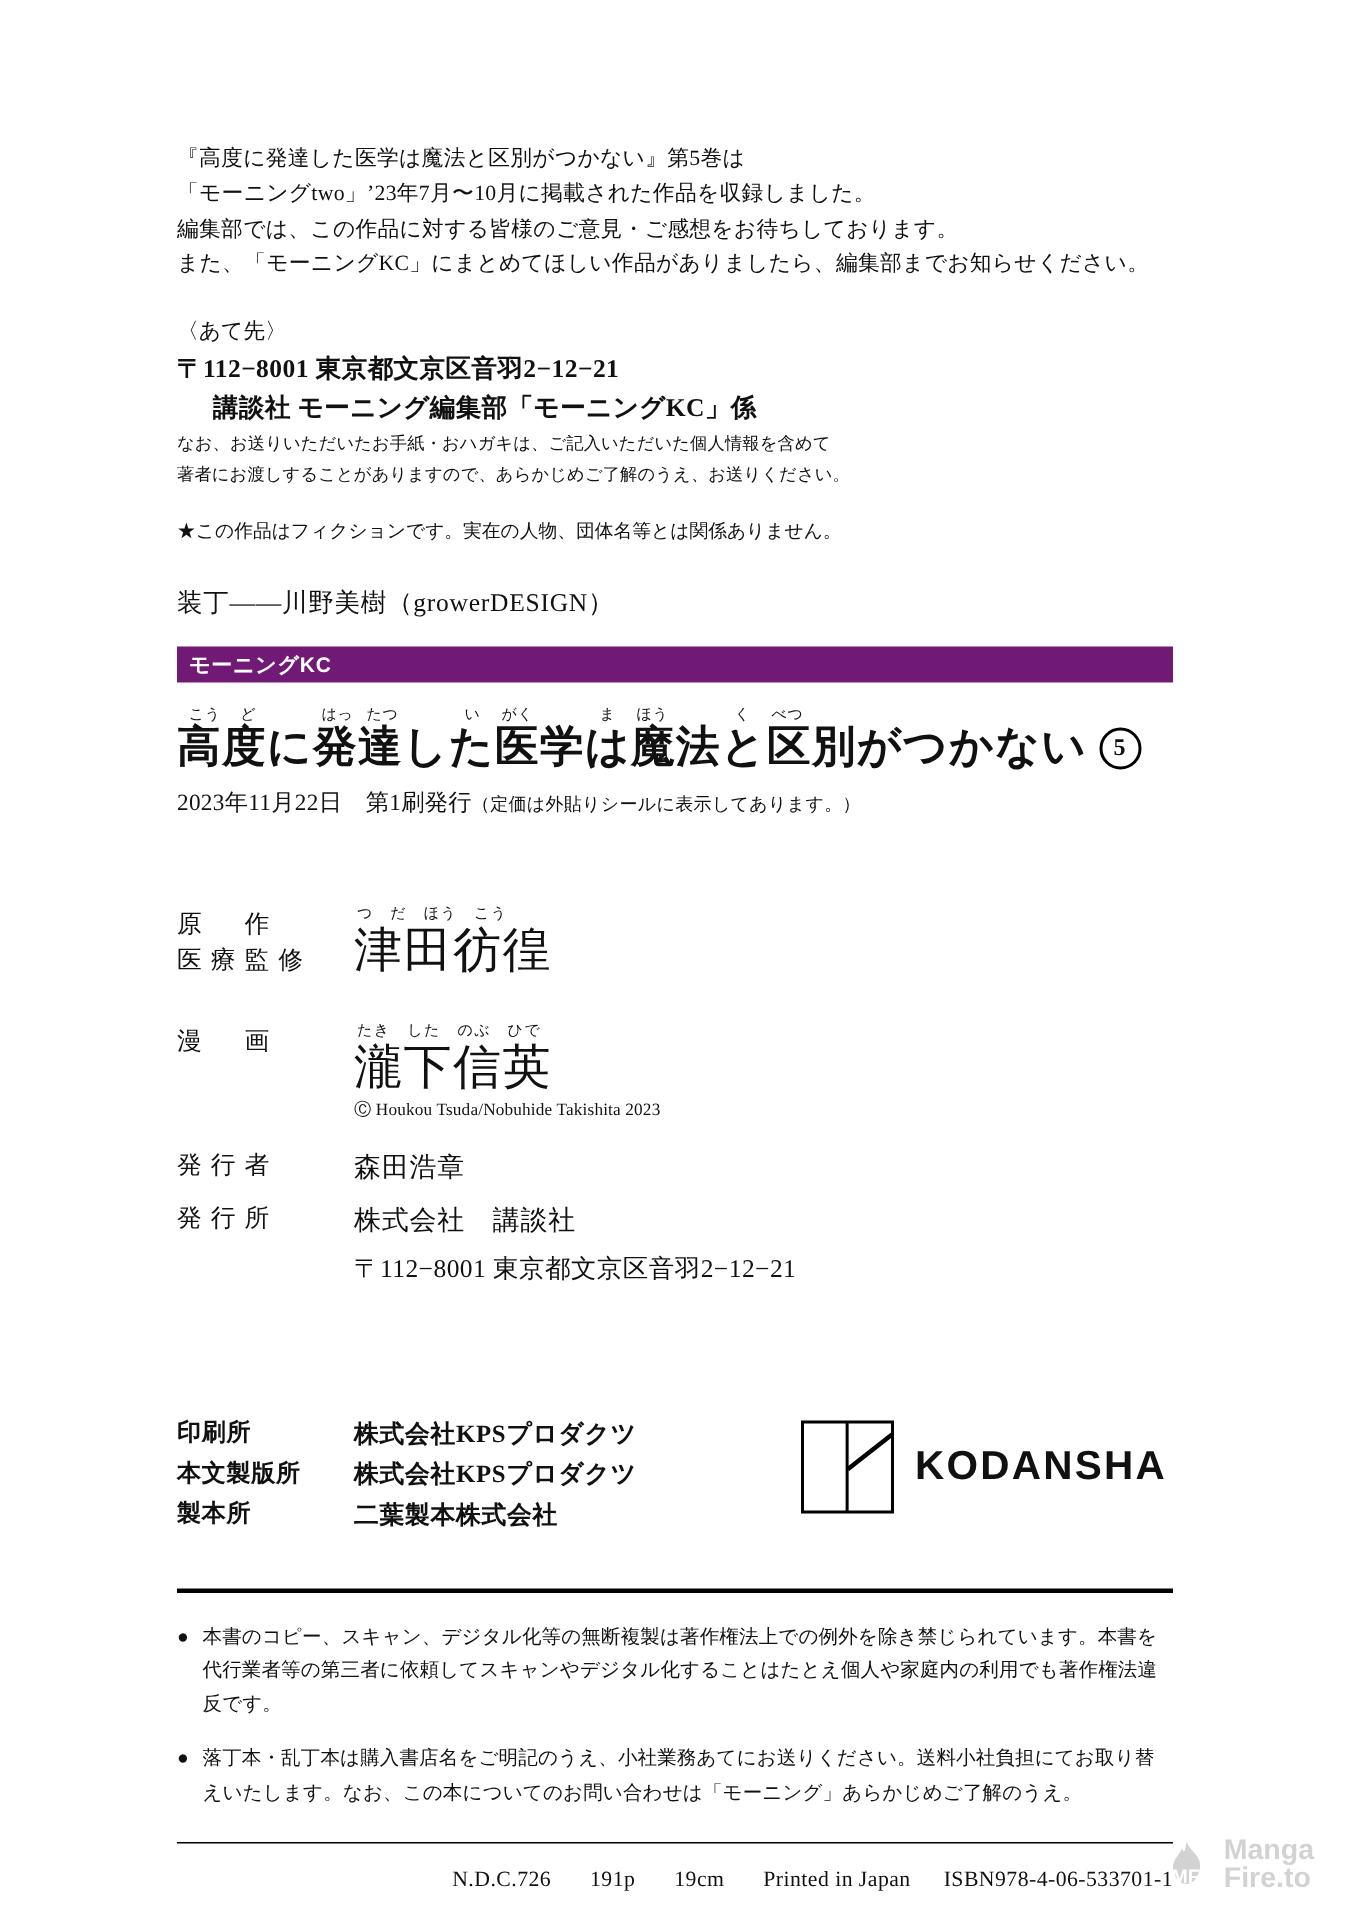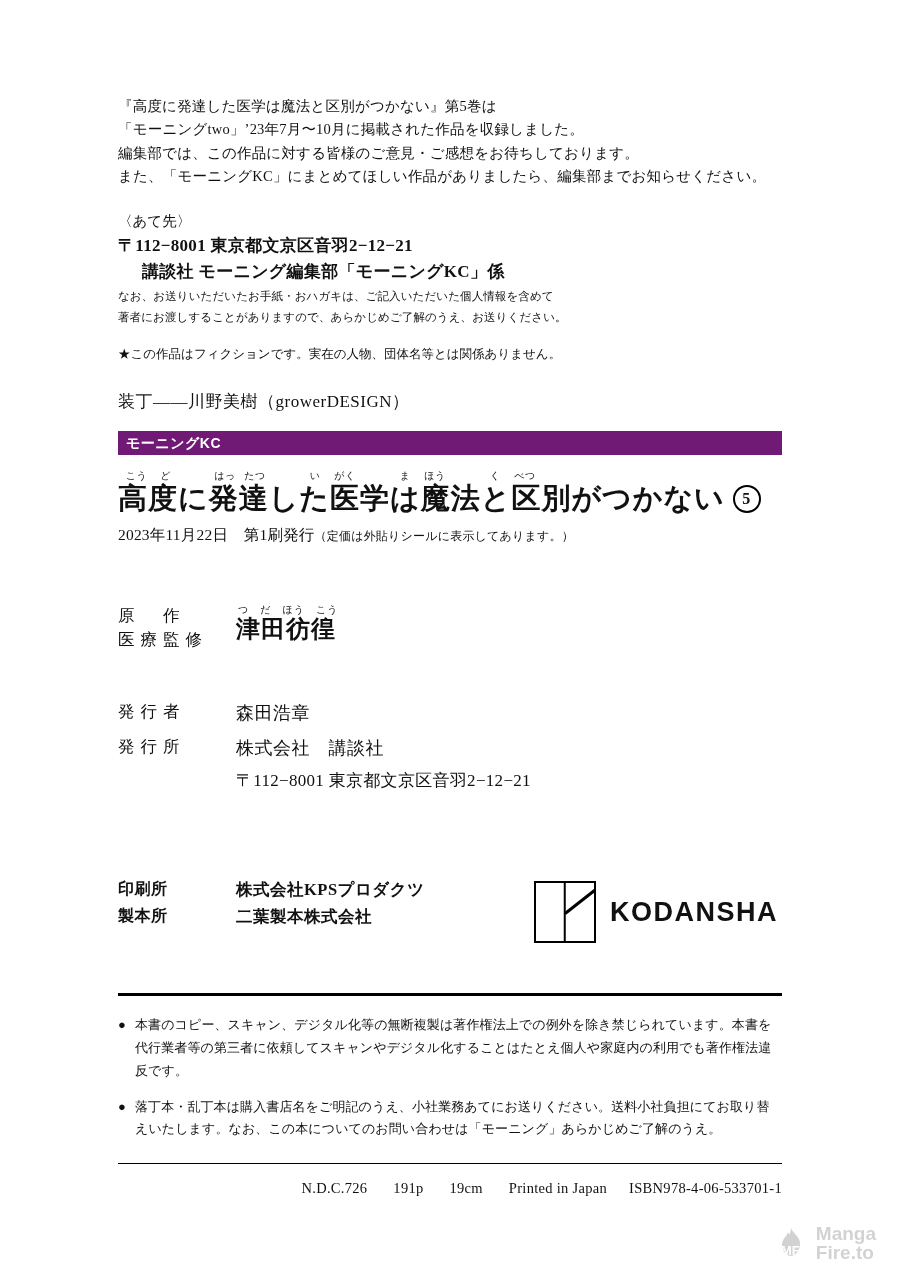--- a/index.html
+++ b/index.html
@@ -141,22 +141,22 @@
     width: 118px;
     font-size: 16.5px;
     line-height: 1.45;
     letter-spacing: 6px;
     white-space: nowrap;
   }
   .staff .val {
     font-size: 16.5px;
   }
   .name-big {
-    font-size: 24px;
-    font-weight: bold;
+    font-size: 32px;
+    font-weight: normal;
     letter-spacing: 1px;
     line-height: 1.1;
   }
   .name-ruby {
     font-size: 10px;
     letter-spacing: 1px;
     height: 12px;
     line-height: 12px;
     margin-left: 2px;
   }
@@ -354,20 +354,28 @@
         </td>
         <td class="val">
           <div class="name-ruby">つ　だ　ほう　こう</div>
           <div class="name-big">津田彷徨</div>
         </td>
       </tr>
       <tr class="row-gap-1">
             <td></td>
             <td></td>
           </tr>
+      <tr>
+        <td class="lbl">漫　画</td>
+        <td class="val">
+          <div class="name-ruby">たき　した　のぶ　ひで</div>
+          <div class="name-big">瀧下信英</div>
+          <div class="copyright-line">Ⓒ Houkou Tsuda/Nobuhide Takishita 2023</div>
+        </td>
+      </tr>
       <tr class="row-gap-2">
             <td></td>
             <td></td>
           </tr>
       <tr>
         <td class="lbl">発行者</td>
         <td class="pub-name">森田浩章</td>
       </tr>
       <tr>
         <td class="lbl" style="padding-top:8px">発行所</td>
@@ -380,20 +388,24 @@
       </table>
 
     <div class="printers-wrap">
       <table class="printers">
         <tbody>
             <tr>
           <td class="plbl">印刷所</td>
           <td class="pval">株式会社KPSプロダクツ</td>
         </tr>
         <tr>
+          <td class="plbl">本文製版所</td>
+          <td class="pval">株式会社KPSプロダクツ</td>
+        </tr>
+        <tr>
           <td class="plbl">製本所</td>
           <td class="pval">二葉製本株式会社</td>
         </tr>
       </tbody>
         </table>
       <div class="logo">
         <div class="logo-mark"></div>
         <div class="logo-text">KODANSHA</div>
       </div>
     </div>

